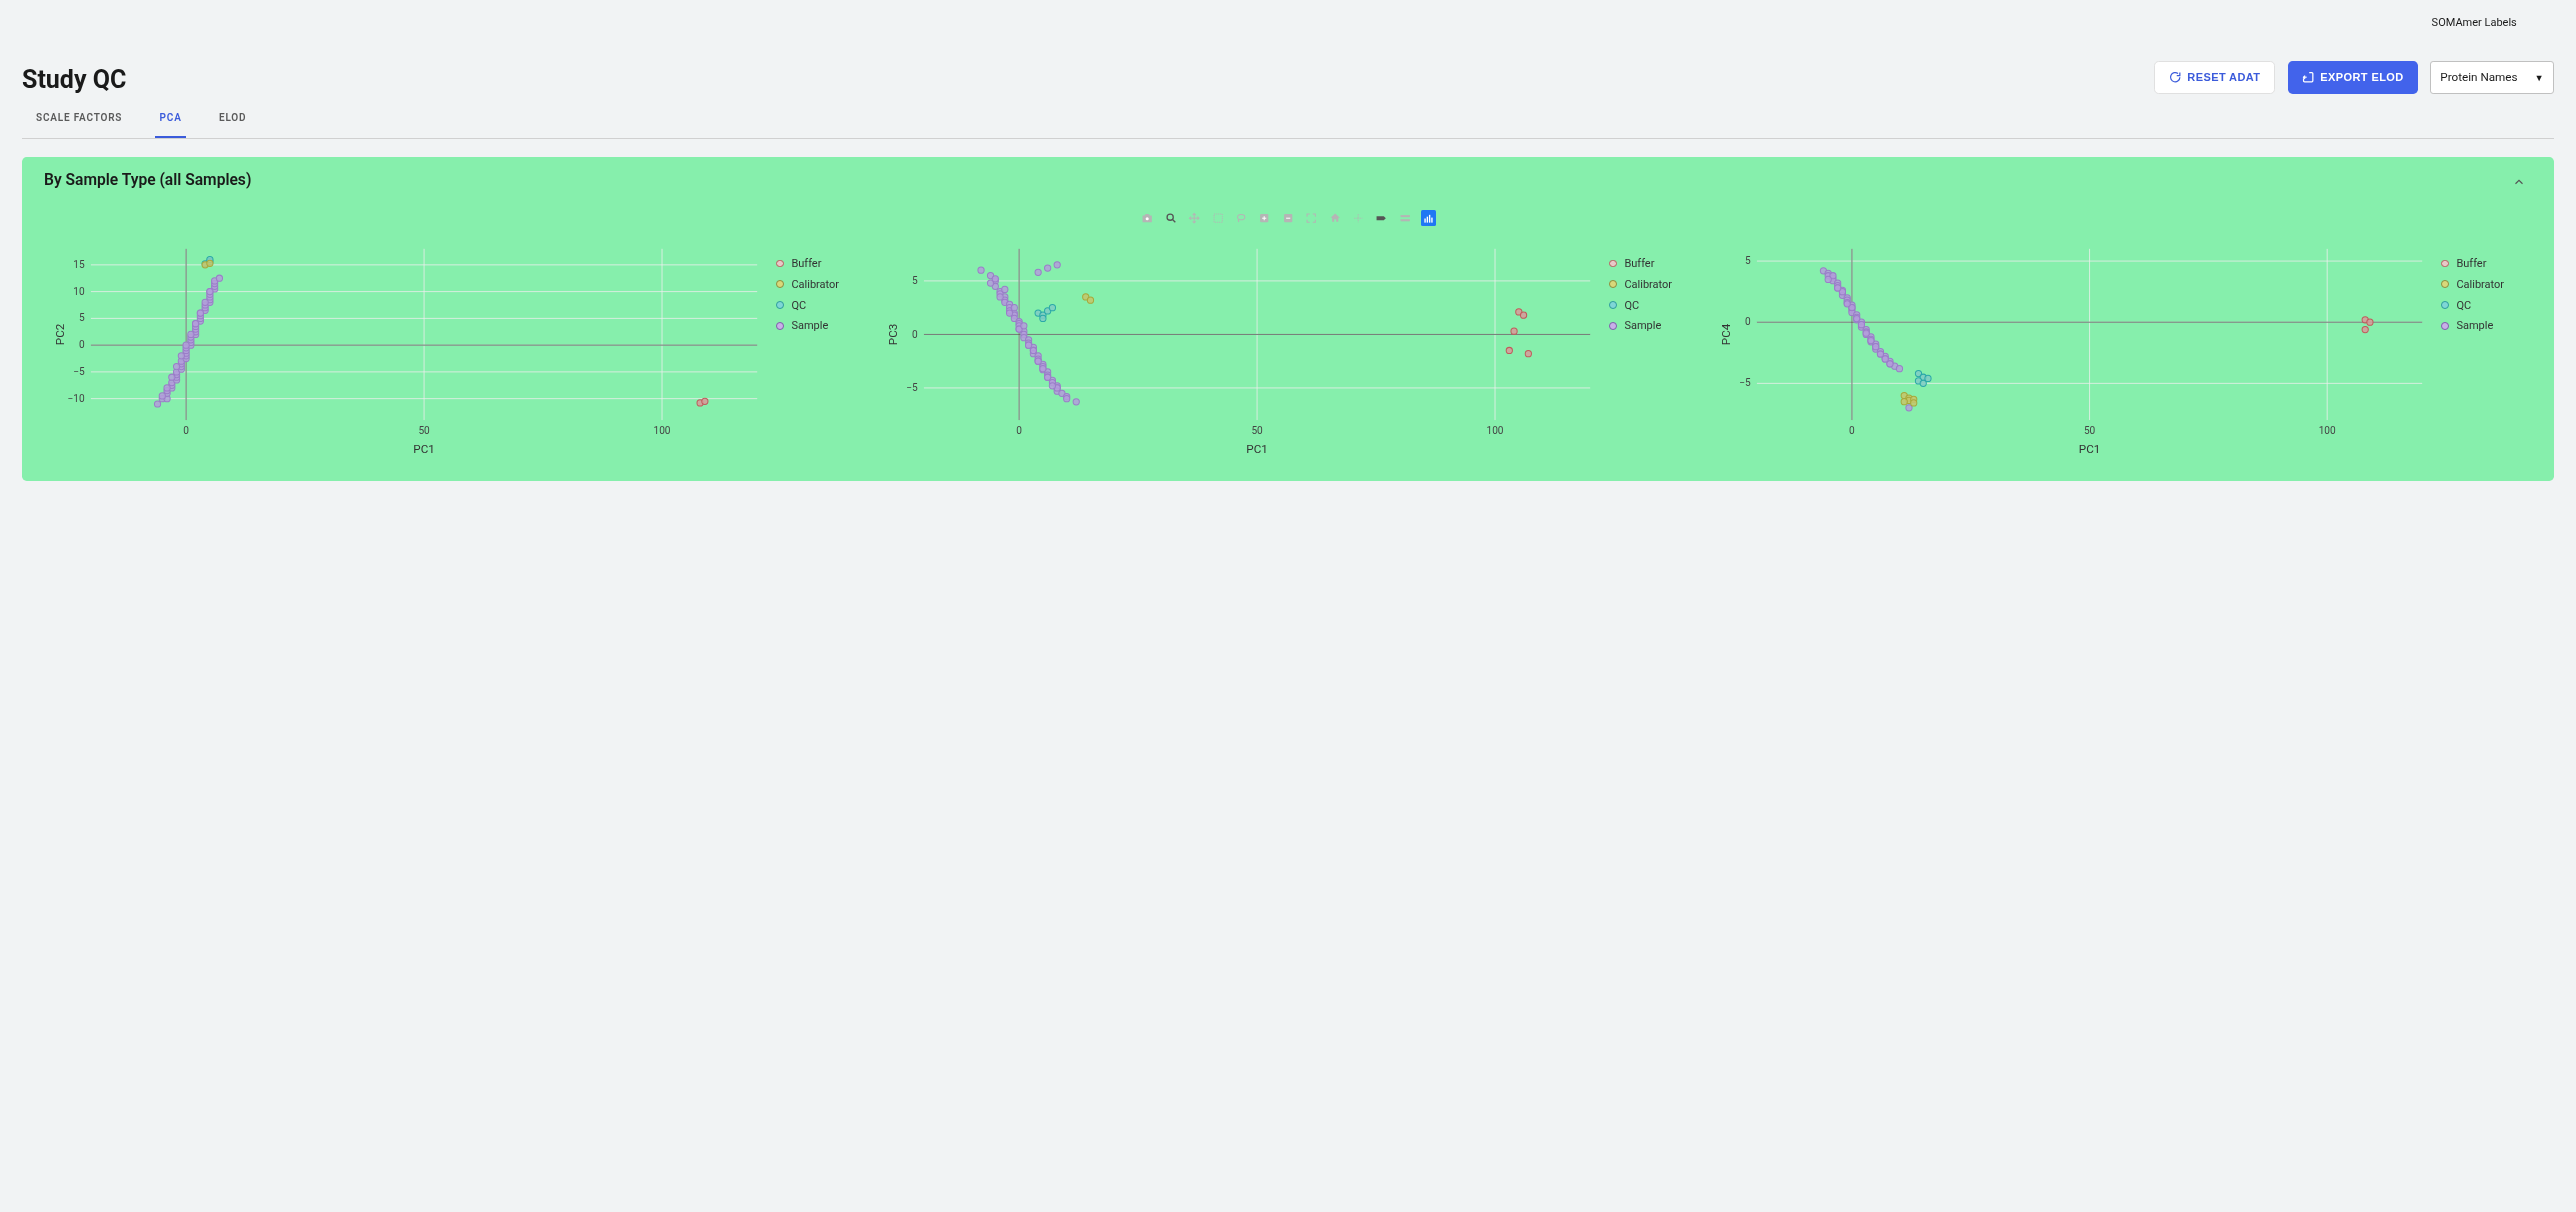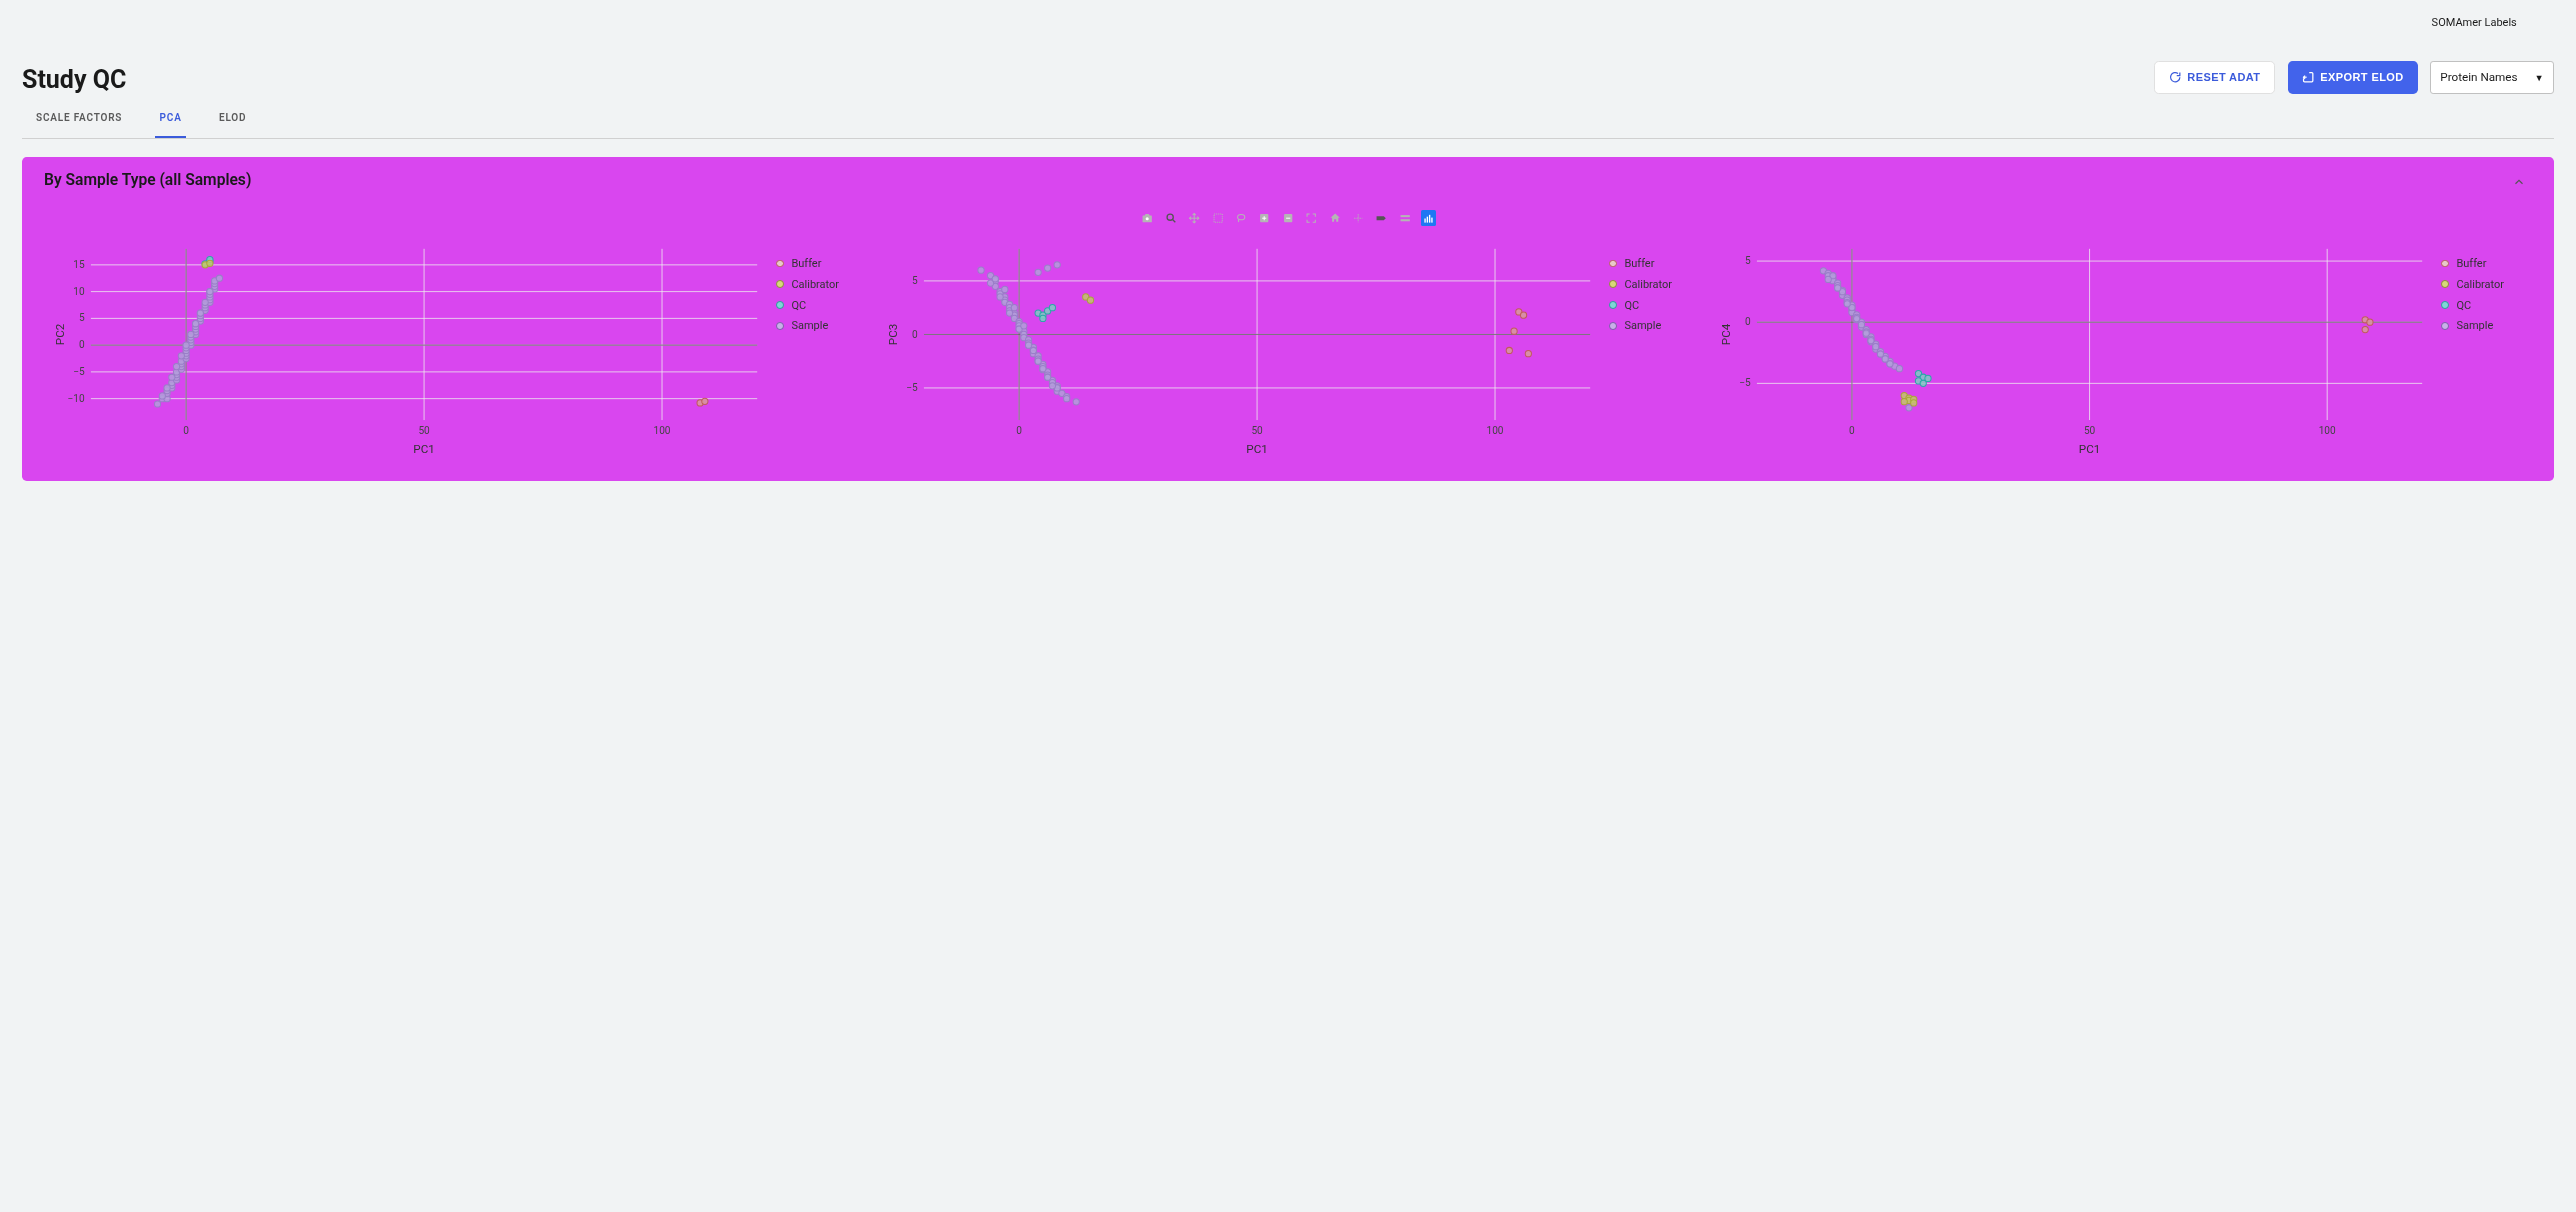--- a/index.html
+++ b/index.html
@@ -87,21 +87,21 @@
     letter-spacing: 0.8px;
     color: #5a5a5a;
     cursor: pointer;
     border-bottom: 2.3px solid transparent;
   }
   .tab.active {
     color: #3b5bdb;
     border-bottom-color: #3b5bdb;
   }
   .panel {
-    background: #d946ef;
+    background: #86efac;
     border-radius: 4.7px;
     padding: 14px 22px 22px 22px;
   }
   .panel-header {
     display: flex;
     align-items: flex-start;
     gap: 31px;
     margin-bottom: 15.6px;
   }
   .panel-title {

